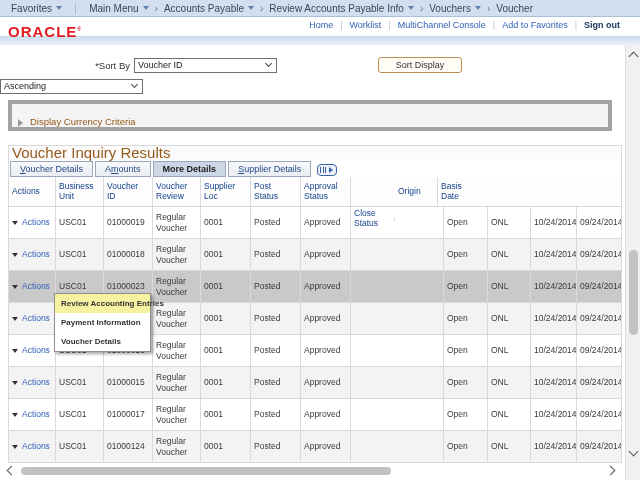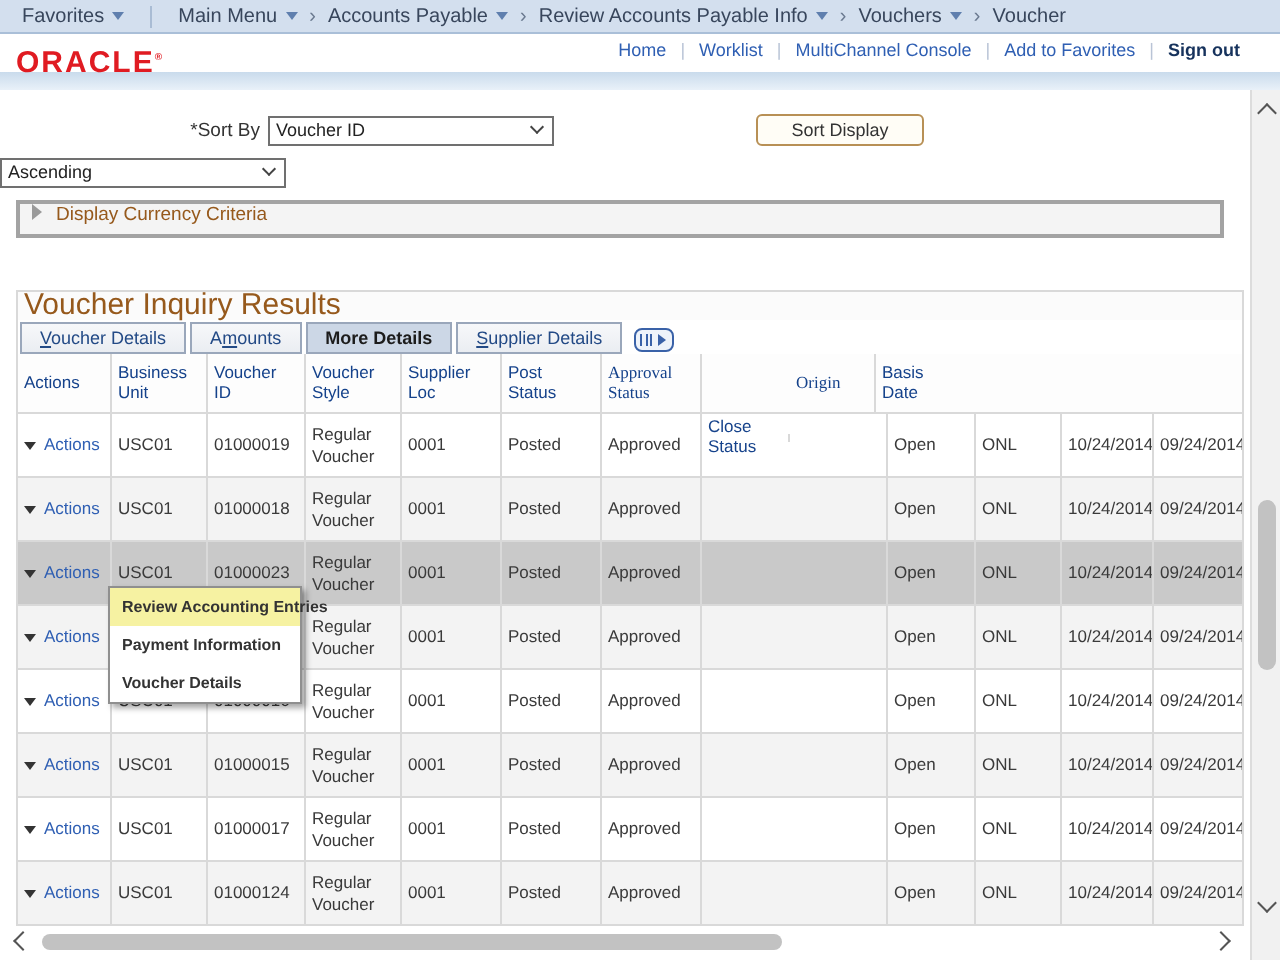--- a/index.html
+++ b/index.html
@@ -36,22 +36,22 @@
   .sort-label { width:130px; text-align:right; font-size:9.5px; color:#333; margin-right:4px; }
   .fselect { width:143px; height:15px; border:1px solid #707070; background:#fff;
     display:flex; align-items:center; font-size:9px; color:#222; padding:0 3px; cursor:pointer; }
   .fselect .chev { margin-left:auto; margin-right:2px; margin-top:-3px; }
   .chev { display:inline-block; width:5px; height:5px; border-right:1.4px solid #444;
     border-bottom:1.4px solid #444; transform:rotate(45deg); }
   .btn { position:absolute; left:378px; top:12px; width:84px; height:16px;
     border:1px solid #b89055; border-radius:3px; background:#fffdf6; font-size:9px;
     color:#333; display:flex; align-items:center; justify-content:center; cursor:pointer; }
 
-  .sectbar { position:absolute; left:8px; width:604px; height:19px; background:#f4f4f4;
-    border:2px solid #a3a3a3; display:flex; align-items:flex-start; padding-left:6px;
+  .sectbar { position:absolute; left:8px; width:604px; height:31px; background:#f4f4f4;
+    border:4px solid #a3a3a3; display:flex; align-items:flex-end; padding-left:6px;
     font-size:9.5px; color:#96591c; cursor:pointer; }
   .tri-right { display:inline-block; width:0; height:0; border-top:4px solid transparent;
     border-bottom:4px solid transparent; border-left:5px solid #9a9a9a; margin-right:7px; }
 
   
   .results { position:absolute; left:8px; top:100px; width:614px; height:319px;
     border:1px solid #d9d9d9; background:#fff; }
   .results-title { height:14px; line-height:14px; padding-left:3px; font-size:15px;
     color:#96591c; background:#fbfbfb; }
   .tabsrow { height:17px; display:flex; align-items:flex-end; padding-left:1px; }
@@ -204,26 +204,26 @@
             <i></i>
             <i></i>
             <span class="tri"></span>
         </span>
       </div>
       <div class="grid">
         <div class="grid-header" id="grid-header">
             <div class="hcell" style="width: 47px;">Actions</div>
             <div class="hcell" style="width: 48px;">Business Unit</div>
             <div class="hcell" style="width: 49px;">Voucher ID</div>
-            <div class="hcell" style="width: 48px;">Voucher Style</div>
+            <div class="hcell" style="width: 48px;">Voucher Review</div>
             <div class="hcell" style="width: 50px;">Supplier Loc</div>
             <div class="hcell" style="width: 50px;">Post Status</div>
-            <div class="hcell" style="width: 50px; font-family: Liberation Serif, serif;">Approval Status</div>
+            <div class="hcell" style="width: 50px;">Approval Status</div>
             <div class="hcell" style="width: 44px; margin-top: 40px;">Close Status</div>
-            <div class="hcell" style="width: 43px; font-family: Liberation Serif, serif;">Origin</div>
+            <div class="hcell" style="width: 43px;">Origin</div>
             <div class="hcell" style="width: 44px;">Basis Date</div>
           </div>
         <div id="grid-body">
             <div class="grid-row">
               <div class="cell" style="width: 47px;">
                 <span class="actions-tri"></span>
                 <span class="actions-link">Actions</span>
               </div>
               <div class="cell" style="width: 48px;">USC01</div>
               <div class="cell nowrap" style="width: 49px;">01000019</div>

